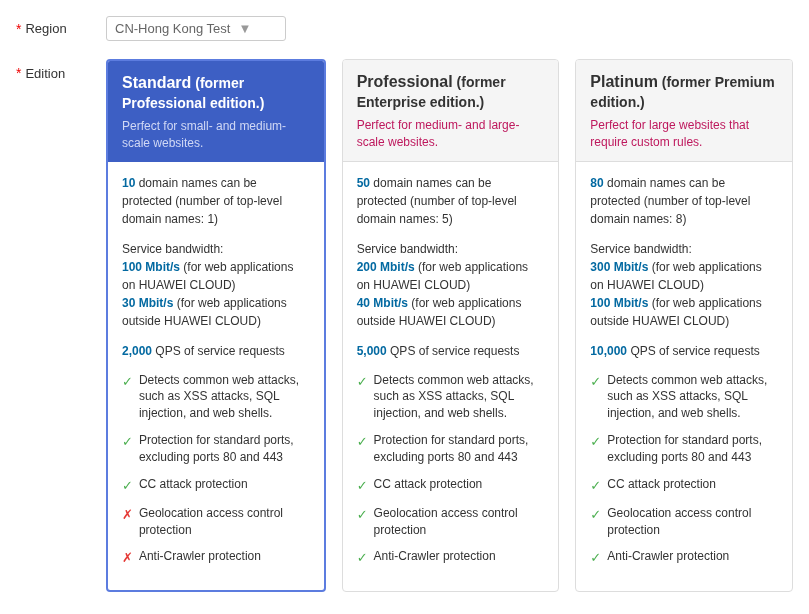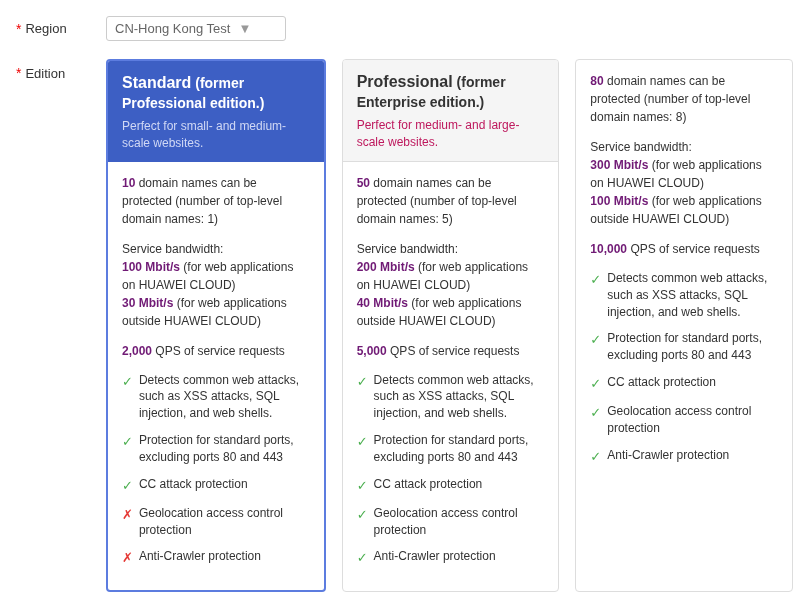--- a/index.html
+++ b/index.html
@@ -126,21 +126,21 @@
       color: #333;
     }
     .check-icon {
       margin-right: 6px;
       margin-top: 1px;
       flex-shrink: 0;
       font-size: 13px;
     }
     .check-icon.ok { color: #4caf50; }
     .check-icon.no { color: #e53935; }
-    .highlight { color: #701a75; font-weight: bold; }
+    .highlight { color: #0369a1; font-weight: bold; }
   </style>
 </head>
 <body>
 
 <div class="form-row">
   <div class="form-label">
     <span class="required-star">*</span>
     <span>Region</span>
   </div>
   <div class="region-select">
@@ -213,20 +213,24 @@
             <span class="check-icon ok">✓</span>
             <span>Geolocation access control protection</span>
           </div>
           <div class="check-item">
             <span class="check-icon ok">✓</span>
             <span>Anti-Crawler protection</span>
           </div>
         </div>
       </div>
       <div class="card">
+        <div class="card-header">
+          <div class="card-title"><span class="edition-name">Platinum</span> <span>(former Premium edition.)</span></div>
+          <div class="card-subtitle">Perfect for large websites that require custom rules.</div>
+        </div>
         <div class="card-body">
           <div class="feature-item"><span class="highlight">80</span><span> domain names can be protected (number of top-level domain names: 8)</span></div>
           <div class="feature-item"><span>Service bandwidth:</span><br><strong class="highlight">300 Mbit/s</strong><span> (for web applications on HUAWEI CLOUD)</span><br><strong class="highlight">100 Mbit/s</strong><span> (for web applications outside HUAWEI CLOUD)</span><br></div>
           <div class="feature-item"><strong class="highlight">10,000</strong><span> QPS of service requests</span></div>
           <div class="check-item">
             <span class="check-icon ok">✓</span>
             <span>Detects common web attacks, such as XSS attacks, SQL injection, and web shells.</span>
           </div>
           <div class="check-item">
             <span class="check-icon ok">✓</span>

